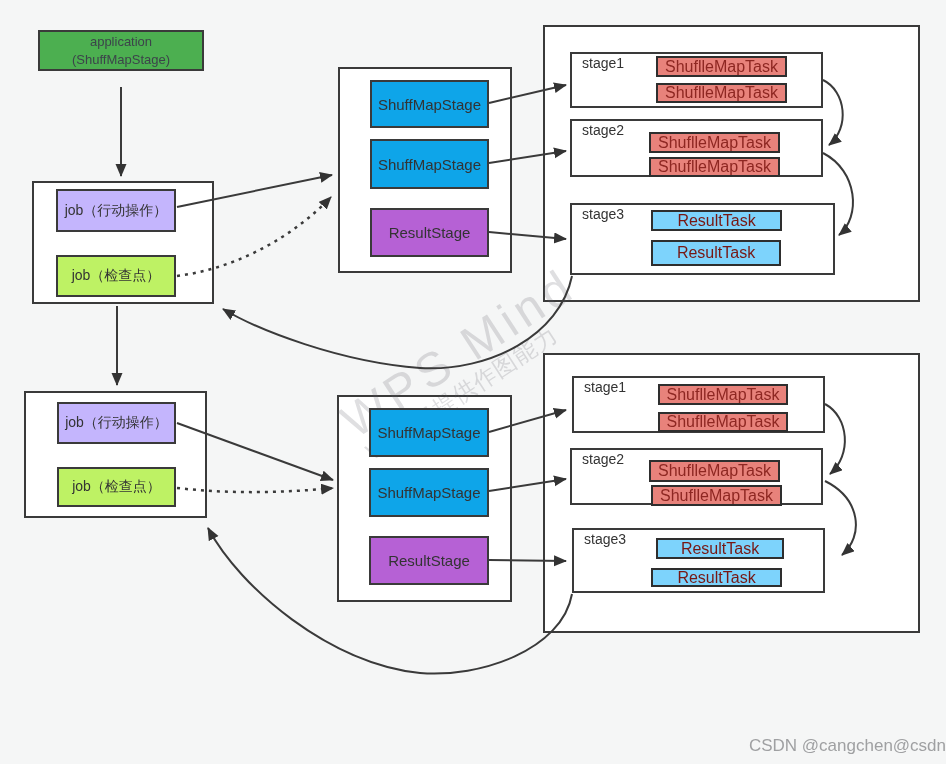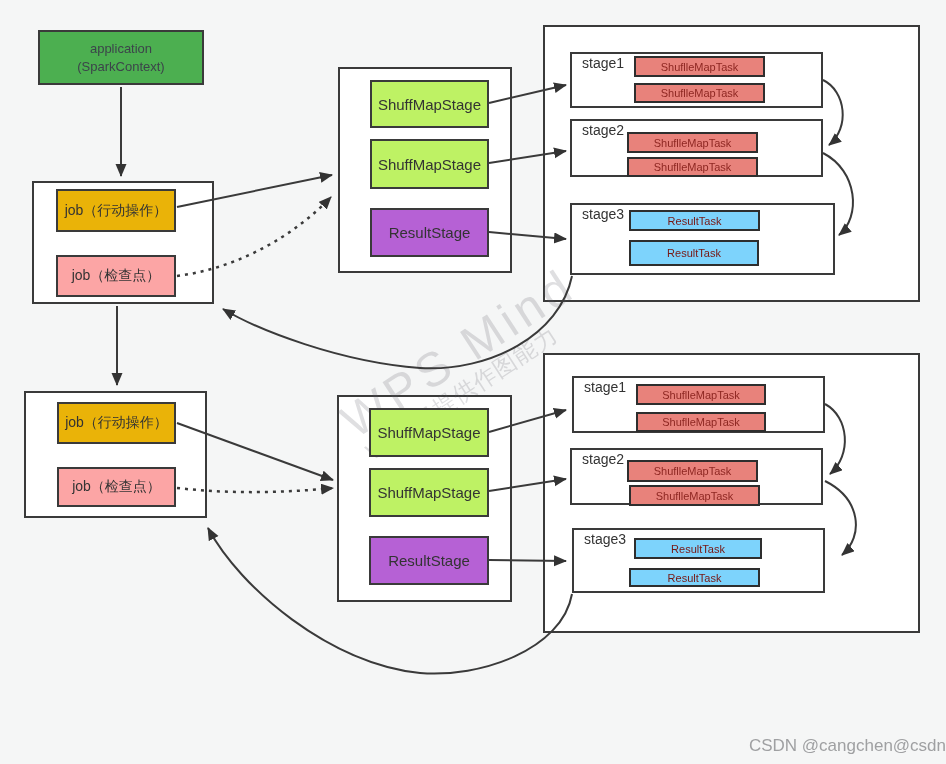--- a/index.html
+++ b/index.html
@@ -10,37 +10,37 @@
   
   .wrap{position:absolute;background:#ffffff;border:2px solid #3a3a3a;box-sizing:border-box;z-index:1;}
   .node{
     position:absolute;border:2px solid #3a3a3a;box-sizing:border-box;
     display:flex;align-items:center;justify-content:center;text-align:center;z-index:3;
   }
   .stagebox{position:absolute;background:#ffffff;border:2px solid #3a3a3a;box-sizing:border-box;z-index:3;}
   .sb-label{position:absolute;left:10px;top:1px;font-size:14px;color:#333;}
   .task{
     position:absolute;border:2px solid #2e2e2e;box-sizing:border-box;
-    display:flex;align-items:center;justify-content:center;font-size:11px;
+    display:flex;align-items:center;justify-content:center;font-size:16px;margin-left:22px;
   }
   .task.shuffle{background:#e8827b;color:#8e2722;}
   .task.result{background:#7dd3fc;color:#771713;}
   
-  .app{left:38px;top:30px;width:166px;height:55px;background:#4caf50;
+  .app{left:38px;top:30px;width:166px;height:41px;background:#4caf50;
        flex-direction:column;font-size:13px;color:#3c444a;line-height:1.35;}
   
   .jobs-wrap-0{left:32px;top:181px;width:182px;height:123px;}
   .job{font-size:14px;}
-  .job.orange{background:#eab308;}
-  .job.yellow{background:#fca5a5;}
+  .job.orange{background:#c4b5fd;}
+  .job.yellow{background:#bef264;}
   .job-0-0{left:56px;top:189px;width:120px;height:43px;}
   .job-0-1{left:56px;top:255px;width:120px;height:42px;}
   .stages-wrap-0{left:338px;top:67px;width:174px;height:206px;}
   .stage{font-size:15px;}
-  .stage.light{background:#bef264;}
+  .stage.light{background:#0ea5e9;}
   .stage.dark{background:#b661d5;}
   .st-0-0{left:370px;top:80px;width:119px;height:48px;}
   .st-0-1{left:370px;top:139px;width:119px;height:50px;}
   .st-0-2{left:370px;top:208px;width:119px;height:49px;}
   .tasks-wrap-0{left:543px;top:25px;width:377px;height:277px;}
   .sb-0-0{left:570px;top:52px;width:253px;height:56px;}
   .sb-0-1{left:570px;top:119px;width:253px;height:58px;}
   .sb-0-2{left:570px;top:203px;width:265px;height:72px;}
   .sb-0-0 .t-a{left:62px;top:2px;width:131px;height:21px;}
   .sb-0-0 .t-b{left:62px;top:29px;width:131px;height:20px;}
@@ -79,21 +79,21 @@
 </head>
 <body>
 
 <div id="canvas">
 
   <div class="wm wm-main">WPS Mind</div>
   <div class="wm wm-sub">WPS仅提供作图能力</div>
 
   <div class="node app">
     <div>application</div>
-    <div>(SparkContext)</div>
+    <div>(ShuffMapStage)</div>
   </div>
 
   <div class="wrap jobs-wrap-0"></div>
   <div class="node job orange job-0-0">job（行动操作）</div>
   <div class="node job yellow job-0-1">job（检查点）</div>
 
   <div class="wrap stages-wrap-0"></div>
   <div class="node stage light st-0-0">ShuffMapStage</div>
   <div class="node stage light st-0-1">ShuffMapStage</div>
   <div class="node stage dark st-0-2">ResultStage</div>

